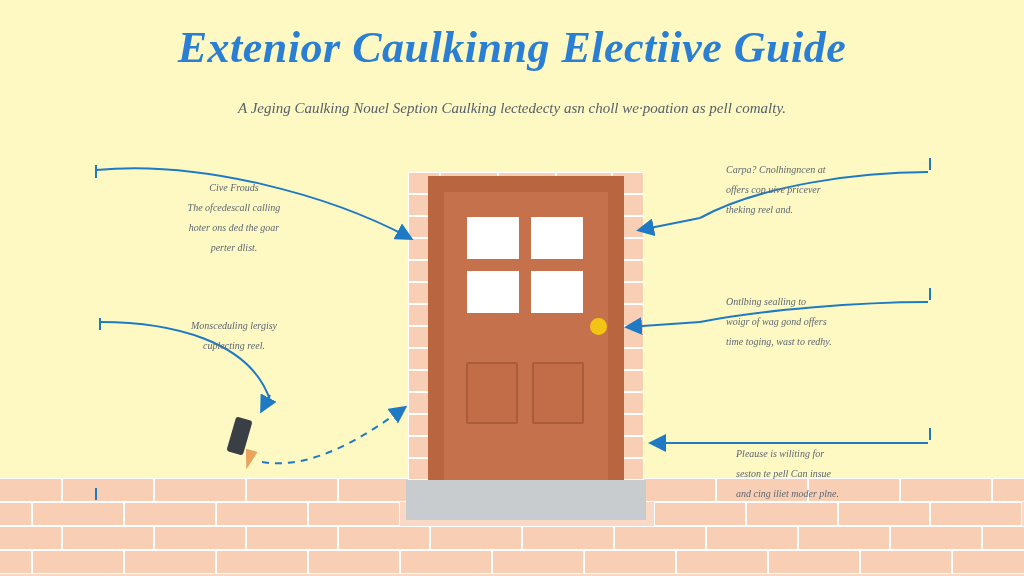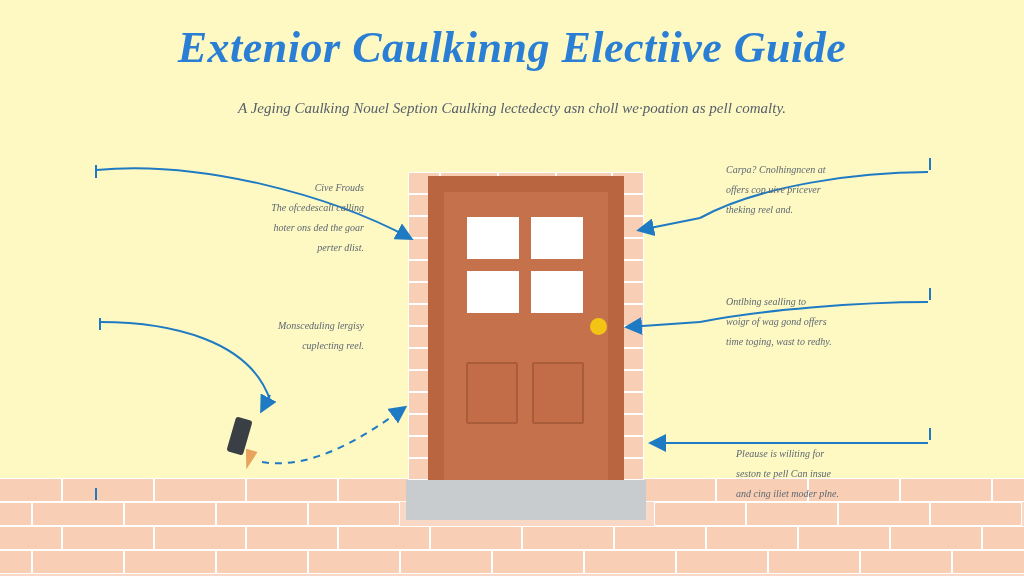--- a/index.html
+++ b/index.html
@@ -131,21 +131,21 @@
   
   .callout {
     position: absolute;
     font-family: "Liberation Serif", serif;
     font-size: 10px;
     line-height: 20px;
     color: #5d6771;
     white-space: pre-line;
   }
   .callout.right { text-align: left; }
-  .callout.left { text-align: right; }
+  .callout.left { text-align: center; }
   
   .gun-body {
     position: absolute;
     left: 231px;
     top: 418px;
     width: 17px;
     height: 36px;
     background: #3a3f45;
     border-radius: 3px;
     transform: rotate(16deg);

